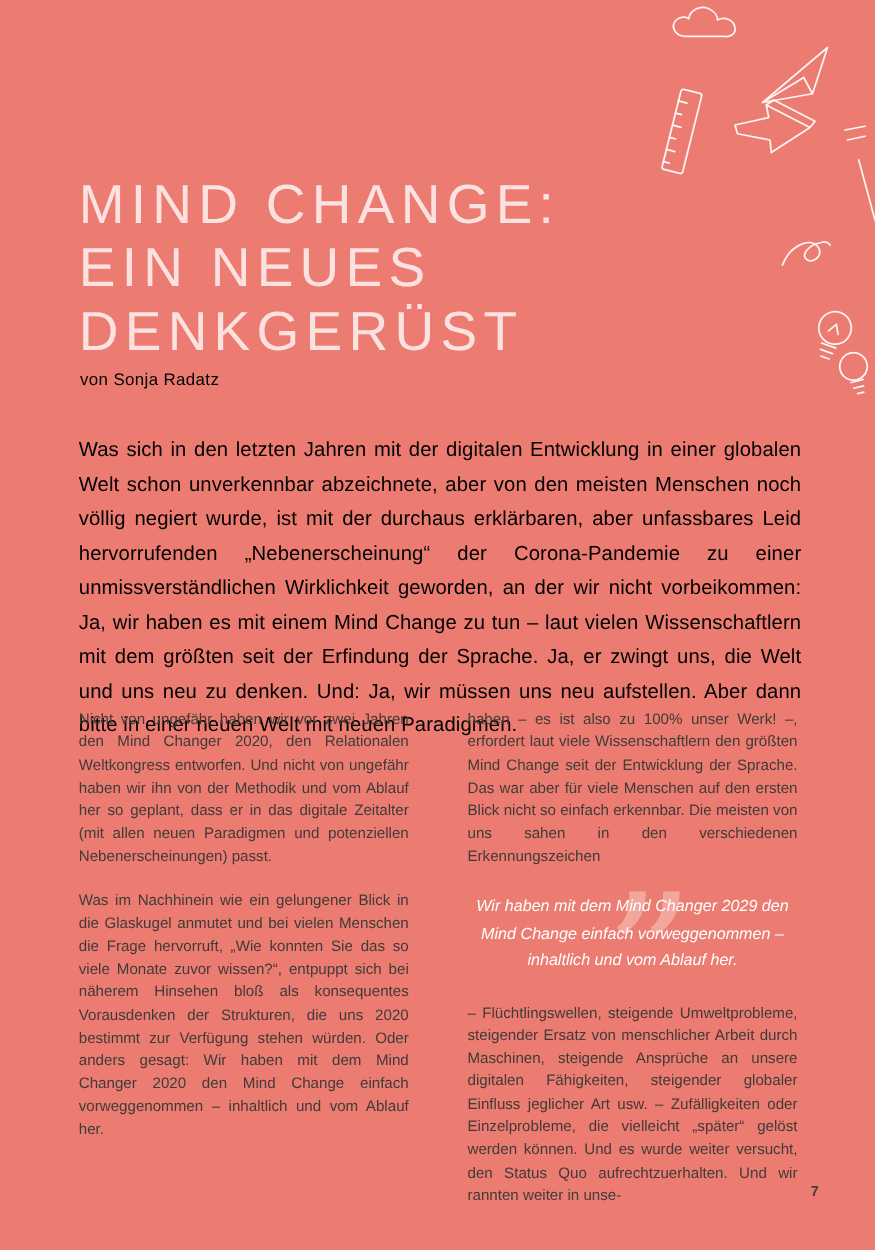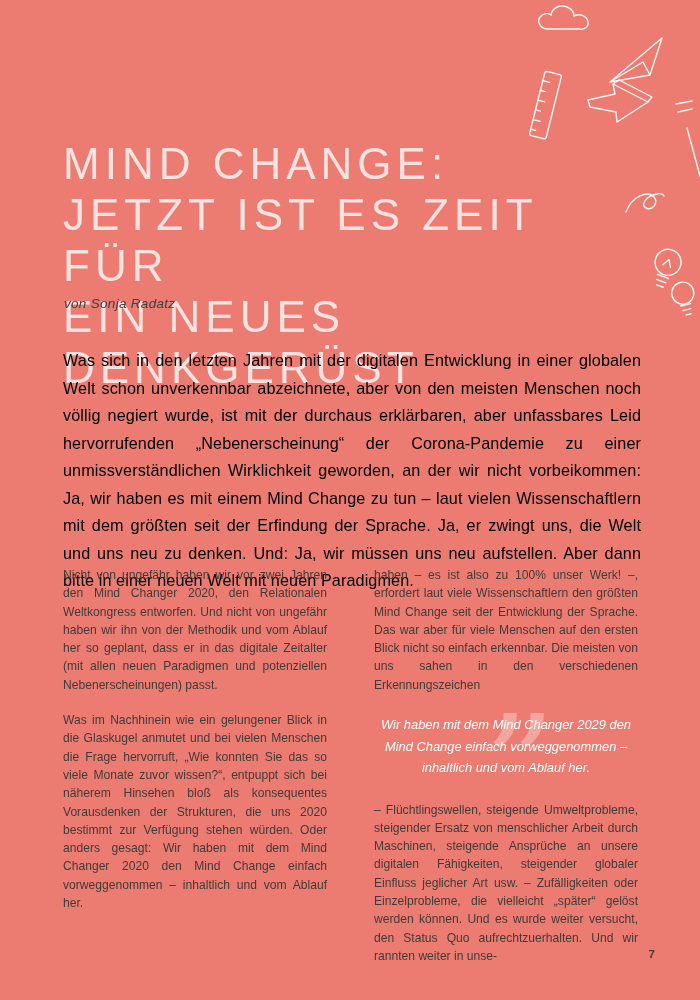--- a/index.html
+++ b/index.html
@@ -23,21 +23,21 @@
   }
   .title {
     position:absolute; left:63px; top:138px; width:560px;
     margin:0; font-weight:400;
     font-size:44px; line-height:51px; letter-spacing:5px;
     color:rgba(255,255,255,0.78);
   }
   .title span { display:block; }
   .byline {
     position:absolute; left:64px; top:296px;
-    color:#404040; font-size:13.5px; letter-spacing:.3px;font-style:italic;
+    color:#000000; font-size:13.5px; letter-spacing:.3px;
   }
   .intro {
     position:absolute; left:63px; top:347px; width:578px;
     margin:0; color:#000000;
     font-size:16.2px; line-height:27.5px; letter-spacing:.1px;
     text-align:justify; hyphens:auto;
   }
   .columns {
     position:absolute; left:63px; top:566px; width:575px;
     display:flex; gap:47px;
@@ -98,21 +98,20 @@
     </g>
 
     <g transform="rotate(-14 284 298)">
       <circle cx="284" cy="293" r="11"></circle>
       <path d="M279 305 h10 M280 310 h8 M282 315 h5"></path>
     </g>
   </svg>
 
   <h1 class="title">
     <span>MIND CHANGE:</span>
-    <span>JETZT IST ES ZEIT FÜR</span>
     <span>EIN NEUES DENKGERÜST</span>
   </h1>
 
   <div class="byline">von Sonja Radatz</div>
 
   <p class="intro">Was sich in den letzten Jahren mit der digitalen Entwicklung in einer globalen Welt schon unverkennbar abzeichnete, aber von den meisten Menschen noch völlig negiert wurde, ist mit der durchaus erklärbaren, aber unfassbares Leid hervorrufenden „Nebenerscheinung“ der Corona-Pandemie zu einer unmissverständlichen Wirklichkeit geworden, an der wir nicht vorbeikommen: Ja, wir haben es mit einem Mind Change zu tun – laut vielen Wissenschaftlern mit dem größten seit der Erfindung der Sprache. Ja, er zwingt uns, die Welt und uns neu zu denken. Und: Ja, wir müssen uns neu aufstellen. Aber dann bitte in einer neuen Welt mit neuen Paradigmen.</p>
 
   <div class="columns">
     <div class="col">
       <p>Nicht von ungefähr haben wir vor zwei Jahren den Mind Changer 2020, den Relationalen Weltkongress entworfen. Und nicht von ungefähr haben wir ihn von der Methodik und vom Ablauf her so geplant, dass er in das digitale Zeitalter (mit allen neuen Paradigmen und potenziellen Nebenerscheinungen) passt.</p>

